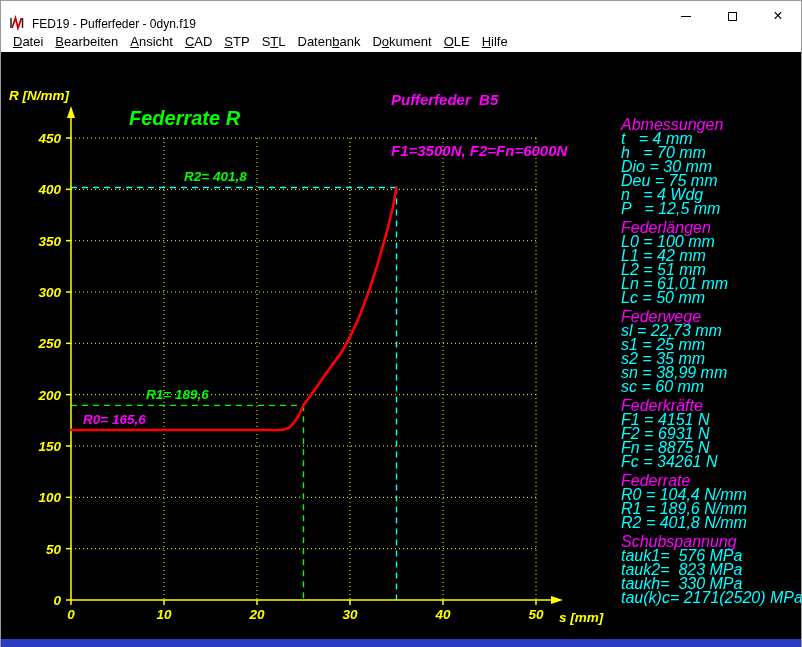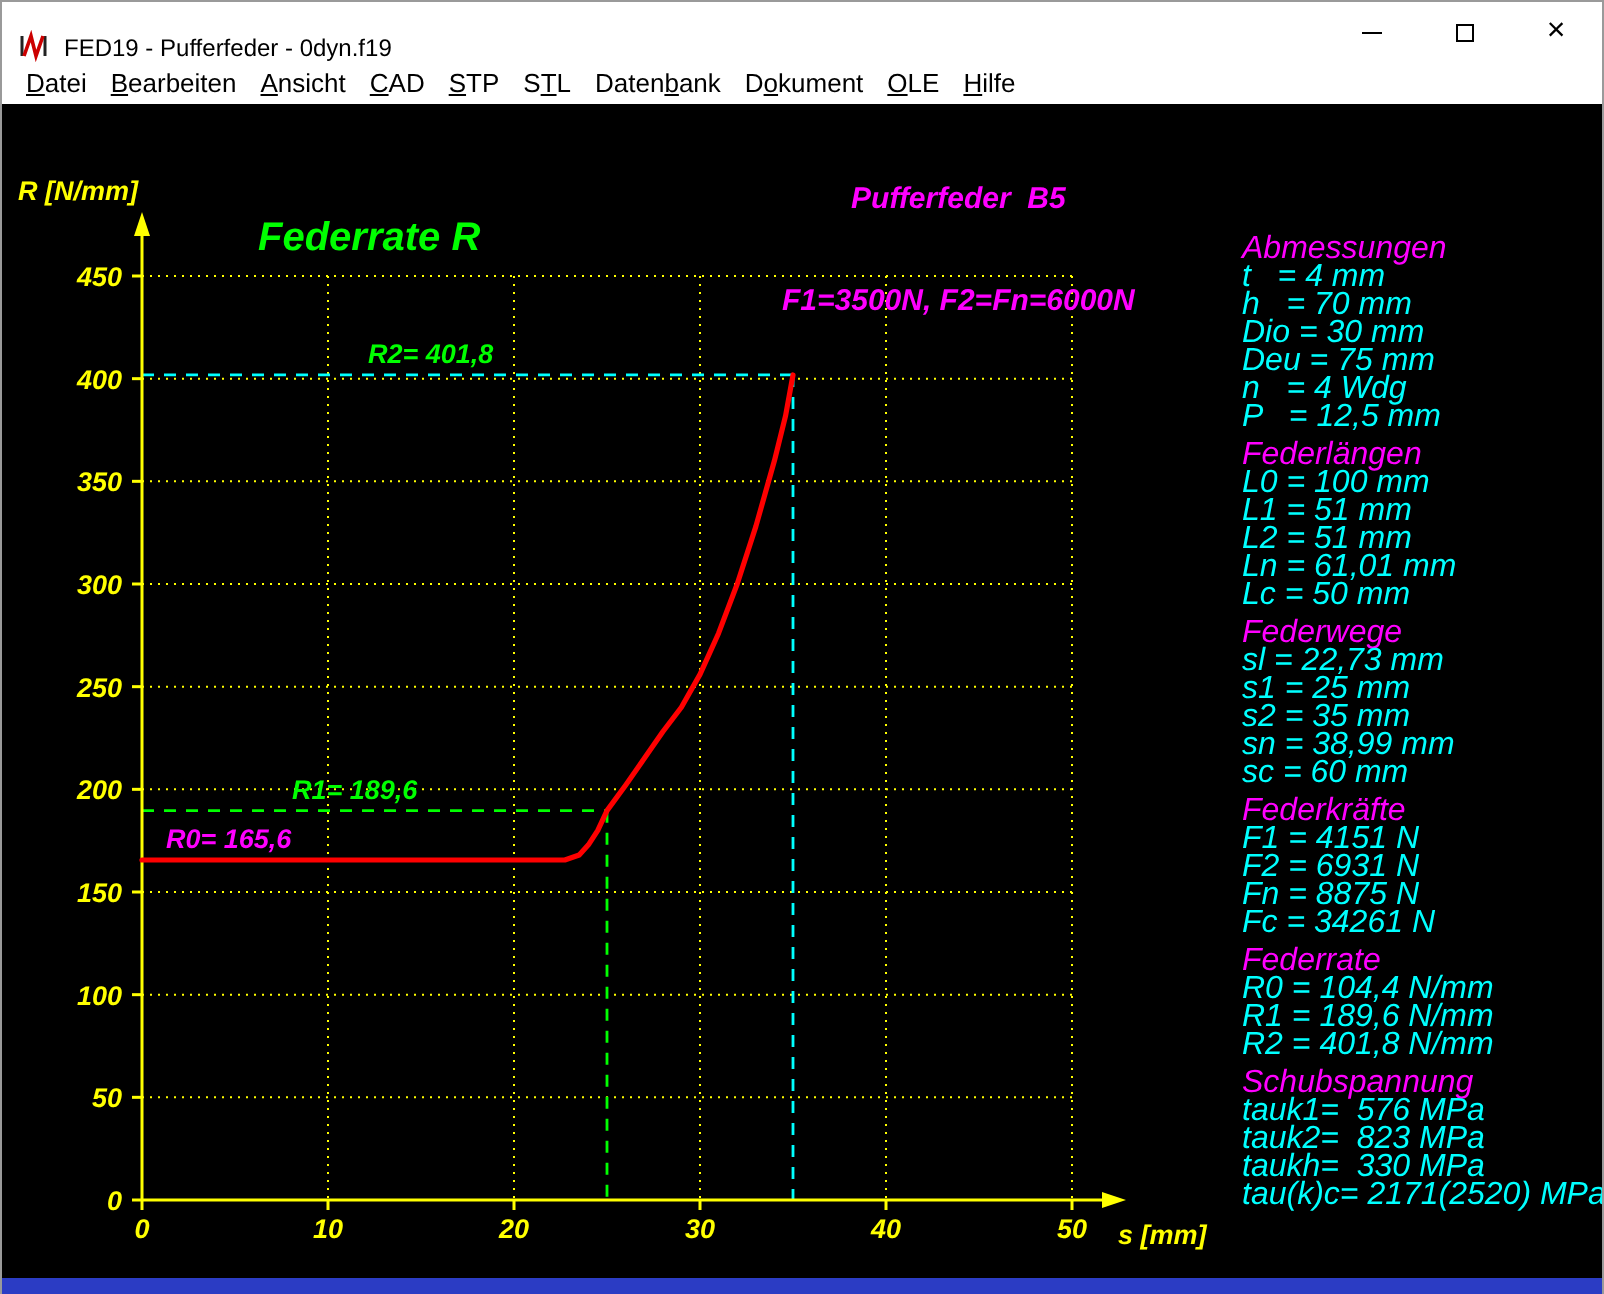--- a/index.html
+++ b/index.html
@@ -25,21 +25,21 @@
     font-size: 13px; color: var(--chrome_text); padding-left: 6px;
   }
   .menu-item { padding: 2px 6px; white-space: pre; cursor: default; }
   .menu-item u { text-decoration: underline; }
   
   .content { position: relative; width: 802px; height: 587px; background: var(--bg); }
   #chart-svg { position: absolute; left: 0; top: 0; width: 802px; height: 587px; }
   #chart-svg text { font-family: "Liberation Sans", sans-serif; font-weight: bold; font-style: italic; }
   .chart-header {
     position: absolute; left: 390px; top: 5px; color: var(--magenta);
-    font-weight: bold; font-style: italic; font-size: 15px; line-height: 17px; white-space: pre; text-align: center;
+    font-weight: bold; font-style: italic; font-size: 15px; line-height: 17px; white-space: pre;
   }
   .panel {
     position: absolute; left: 620px; top: 66px;
     font-weight: normal; font-style: italic; font-size: 16px;
   }
   .panel-header { color: var(--magenta); margin-top: 5px; line-height: 14px; white-space: pre; }
   .panel-header:first-child { margin-top: 0; }
   .panel-line { color: var(--cyan); line-height: 14px; white-space: pre; }
   
   .taskbar-strip { height: 9px; background: var(--taskbar_blue); }
@@ -157,21 +157,21 @@
     <div class="panel" id="panel">
         <div class="panel-header">Abmessungen</div>
         <div class="panel-line">t   = 4 mm</div>
         <div class="panel-line">h   = 70 mm</div>
         <div class="panel-line">Dio = 30 mm</div>
         <div class="panel-line">Deu = 75 mm</div>
         <div class="panel-line">n   = 4 Wdg</div>
         <div class="panel-line">P   = 12,5 mm</div>
         <div class="panel-header">Federlängen</div>
         <div class="panel-line">L0 = 100 mm</div>
-        <div class="panel-line">L1 = 51 mm</div>
+        <div class="panel-line">L1 = 42 mm</div>
         <div class="panel-line">L2 = 51 mm</div>
         <div class="panel-line">Ln = 61,01 mm</div>
         <div class="panel-line">Lc = 50 mm</div>
         <div class="panel-header">Federwege</div>
         <div class="panel-line">sl = 22,73 mm</div>
         <div class="panel-line">s1 = 25 mm</div>
         <div class="panel-line">s2 = 35 mm</div>
         <div class="panel-line">sn = 38,99 mm</div>
         <div class="panel-line">sc = 60 mm</div>
         <div class="panel-header">Federkräfte</div>

